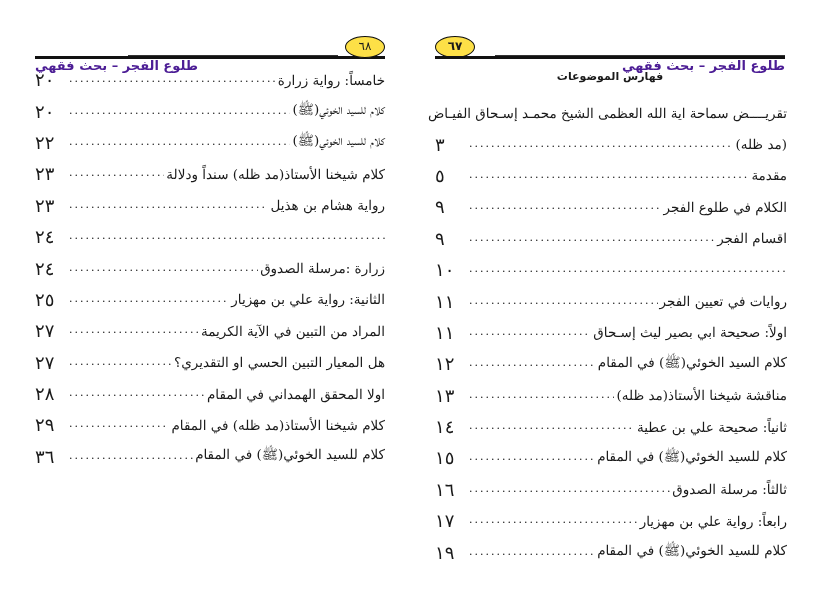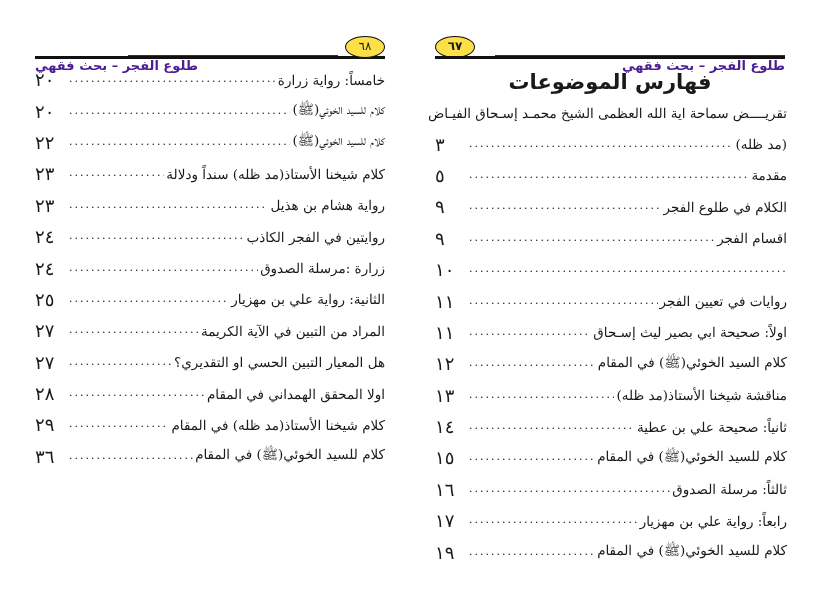--- a/index.html
+++ b/index.html
@@ -18,21 +18,21 @@
   .hdr-thin { position: absolute; height: 1px; background: #333; top: 55px; }
   .hdr-thick { position: absolute; height: 3px; background: #111; top: 56px; }
   .oval {
     position: absolute; top: 36px; width: 40px; height: 22px; border: 1.5px solid #111;
     border-radius: 50%; box-sizing: border-box; text-align: center;
     font-family: "DejaVu Sans", sans-serif; font-size: 12px; line-height: 19px; background: #fde047;
   }
 
   .toc-title {
     position: absolute; top: 70px; left: 0; width: 100%; text-align: center;
-    font-family: "DejaVu Sans", sans-serif; font-weight: bold; font-size: 21px; direction: rtl;
+    font-family: "DejaVu Sans", sans-serif; font-weight: bold; font-size: 11px; direction: rtl;
   }
 
   .toc { position: absolute; margin: 0; padding: 0; list-style: none; }
   .toc li {
     height: 31.4px; display: flex; flex-direction: row-reverse; align-items: center;
     font-size: 13.5px; direction: ltr;
   }
   .toc .t { direction: rtl; white-space: nowrap; padding-left: 2px; }
   .toc .d {
     flex: 1; overflow: hidden; white-space: nowrap; color: #222; letter-spacing: 2px;
@@ -70,21 +70,20 @@
         <span class="t">كلام شيخنا الأستاذ(مد ظله) سنداً ودلالة</span>
         <span class="d">................................................................................</span>
         <span class="n">٢٣</span>
       </li>
     <li>
         <span class="t">رواية هشام بن هذيل</span>
         <span class="d">................................................................................</span>
         <span class="n">٢٣</span>
       </li>
     <li>
-        <span class="t">روايتين في الفجر الكاذب</span>
         <span class="d">................................................................................</span>
         <span class="n">٢٤</span>
       </li>
     <li>
         <span class="t">زرارة :مرسلة الصدوق</span>
         <span class="d">................................................................................</span>
         <span class="n">٢٤</span>
       </li>
     <li>
         <span class="t">الثانية: رواية علي بن مهزيار</span>

